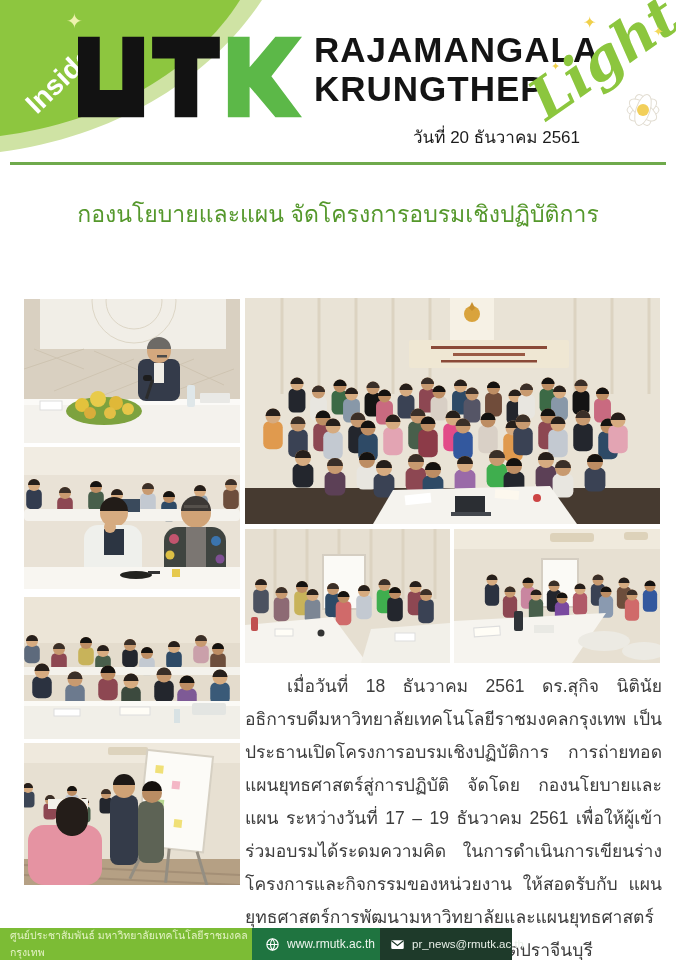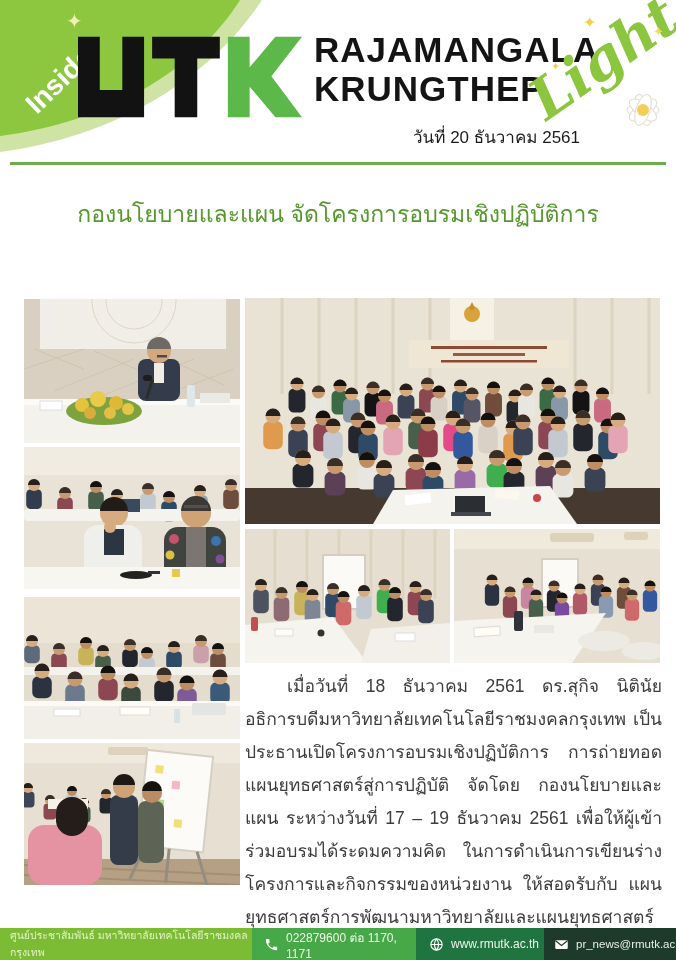--- a/index.html
+++ b/index.html
@@ -591,26 +591,20 @@
       <ellipse cx="190" cy="122" rx="22" ry="9" fill="#eceae3"></ellipse>
     </svg>
   </div>
 
   <p class="article">เมื่อวันที่ 18 ธันวาคม 2561 ดร.สุกิจ นิตินัย อธิการบดีมหาวิทยาลัยเทคโนโลยีราชมงคลกรุงเทพ เป็นประธานเปิดโครงการอบรมเชิงปฏิบัติการ การถ่ายทอดแผนยุทธศาสตร์สู่การปฏิบัติ จัดโดย กองนโยบายและแผน ระหว่างวันที่ 17 – 19 ธันวาคม 2561 เพื่อให้ผู้เข้าร่วมอบรมได้ระดมความคิด ในการดำเนินการเขียนร่างโครงการและกิจกรรมของหน่วยงาน ให้สอดรับกับ แผนยุทธศาสตร์การพัฒนามหาวิทยาลัยและแผนยุทธศาสตร์ชาติ ณ โรงแรมแคนทารี 304 จังหวัดปราจีนบุรี</p>
 
   <div class="footer">
     <div class="fseg fseg-1">
       <span>ศูนย์ประชาสัมพันธ์ มหาวิทยาลัยเทคโนโลยีราชมงคลกรุงเทพ</span>
     </div>
-    <div class="fseg fseg-2">
-      <svg class="ficon" viewBox="0 0 24 24">
-        <path fill="#ffffff" d="M6.6 10.8c1.5 3 3.6 5.1 6.6 6.6l2.2-2.2c.3-.3.7-.4 1-.2 1.1.4 2.3.6 3.6.6.6 0 1 .4 1 1V20c0 .6-.4 1-1 1C10.6 21 3 13.4 3 4c0-.6.4-1 1-1h3.5c.6 0 1 .4 1 1 0 1.2.2 2.4.6 3.6.1.3 0 .7-.2 1L6.6 10.8z"></path>
-      </svg>
-      <span>022879600 ต่อ 1170, 1171</span>
-    </div>
     <div class="fseg fseg-3">
       <svg class="ficon" viewBox="0 0 24 24">
         <g fill="none" stroke="#ffffff" stroke-width="1.8">
           <circle cx="12" cy="12" r="9"></circle>
             <path d="M3,12 H21 M12,3 a14,14 0 0 1 0,18 M12,3 a14,14 0 0 0 0,18"></path>
         </g>
       </svg>
       <span>www.rmutk.ac.th</span>
     </div>
     <div class="fseg fseg-4">

